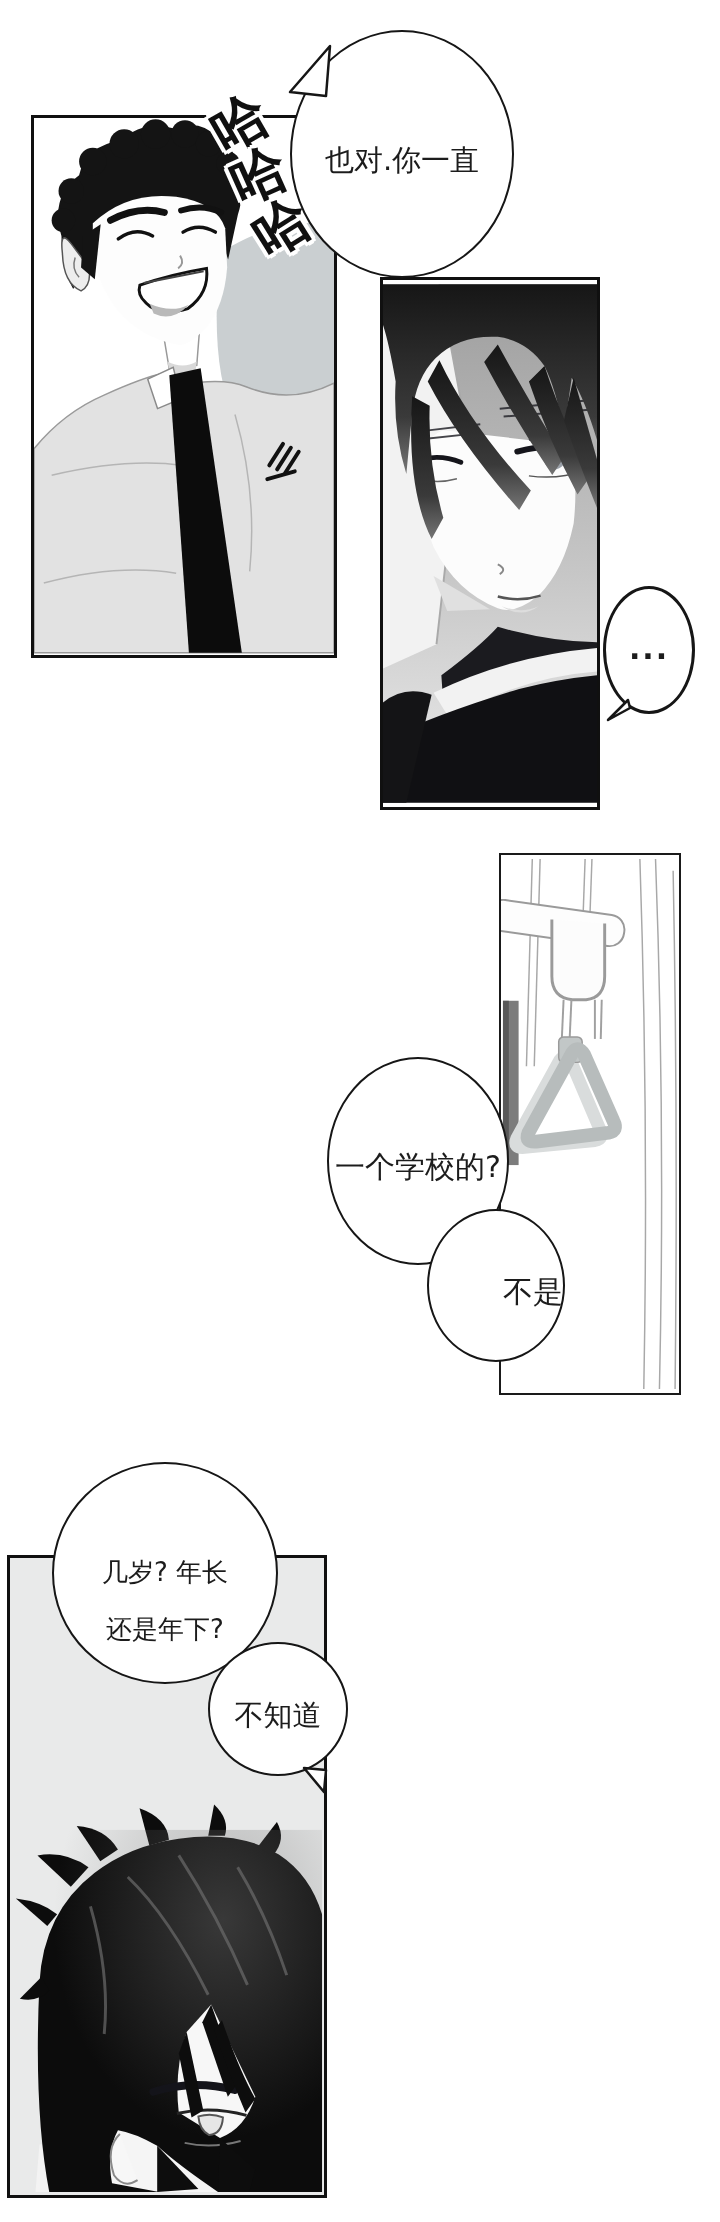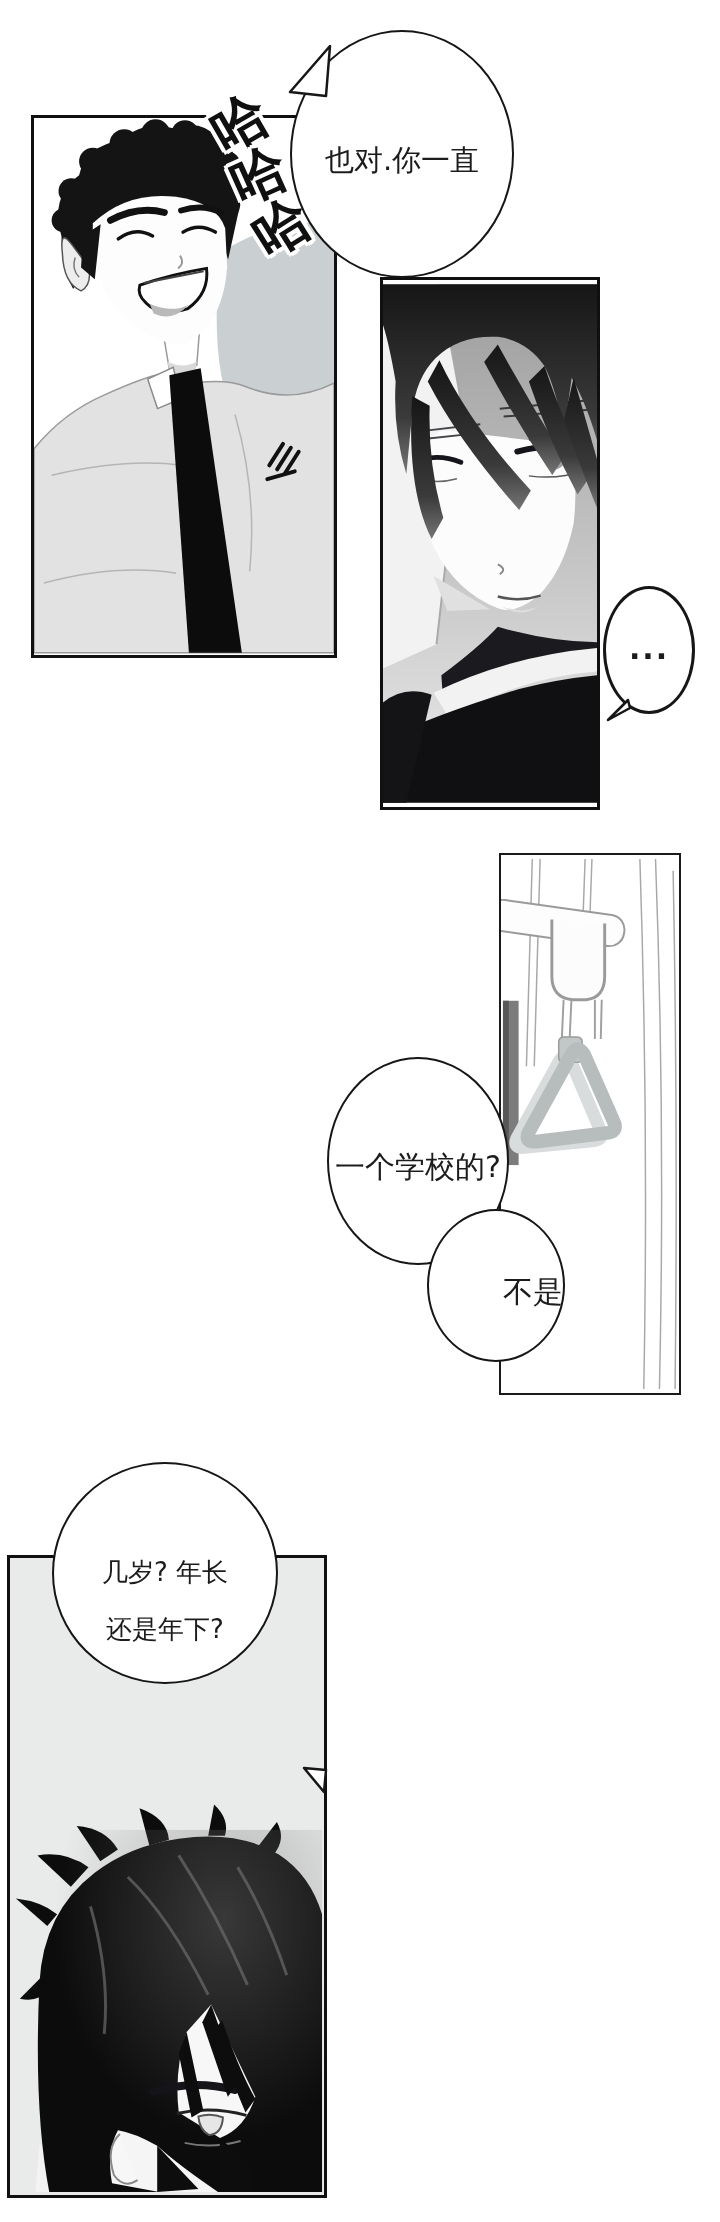--- a/index.html
+++ b/index.html
@@ -241,17 +241,20 @@
 
   <div class="bubble" id="bubble-no">
     <span class="line">不是</span>
   </div>
 
   <div class="bubble" id="bubble-age">
     <span class="line">几岁? 年长</span>
     <span class="line">还是年下?</span>
   </div>
 
+  <div class="bubble" id="bubble-dontknow">
+    <span class="line">不知道</span>
+  </div>
   <svg class="tail" style="left:300px;top:1764px;width:30px;height:30px;" viewBox="0 0 30 30">
     <path d="M4,4 L24,28 L26,6 Z" fill="#ffffff" stroke="#161616" stroke-width="2.5" stroke-linejoin="round"></path>
   </svg>
 
 </div>
 
 </body></html>

